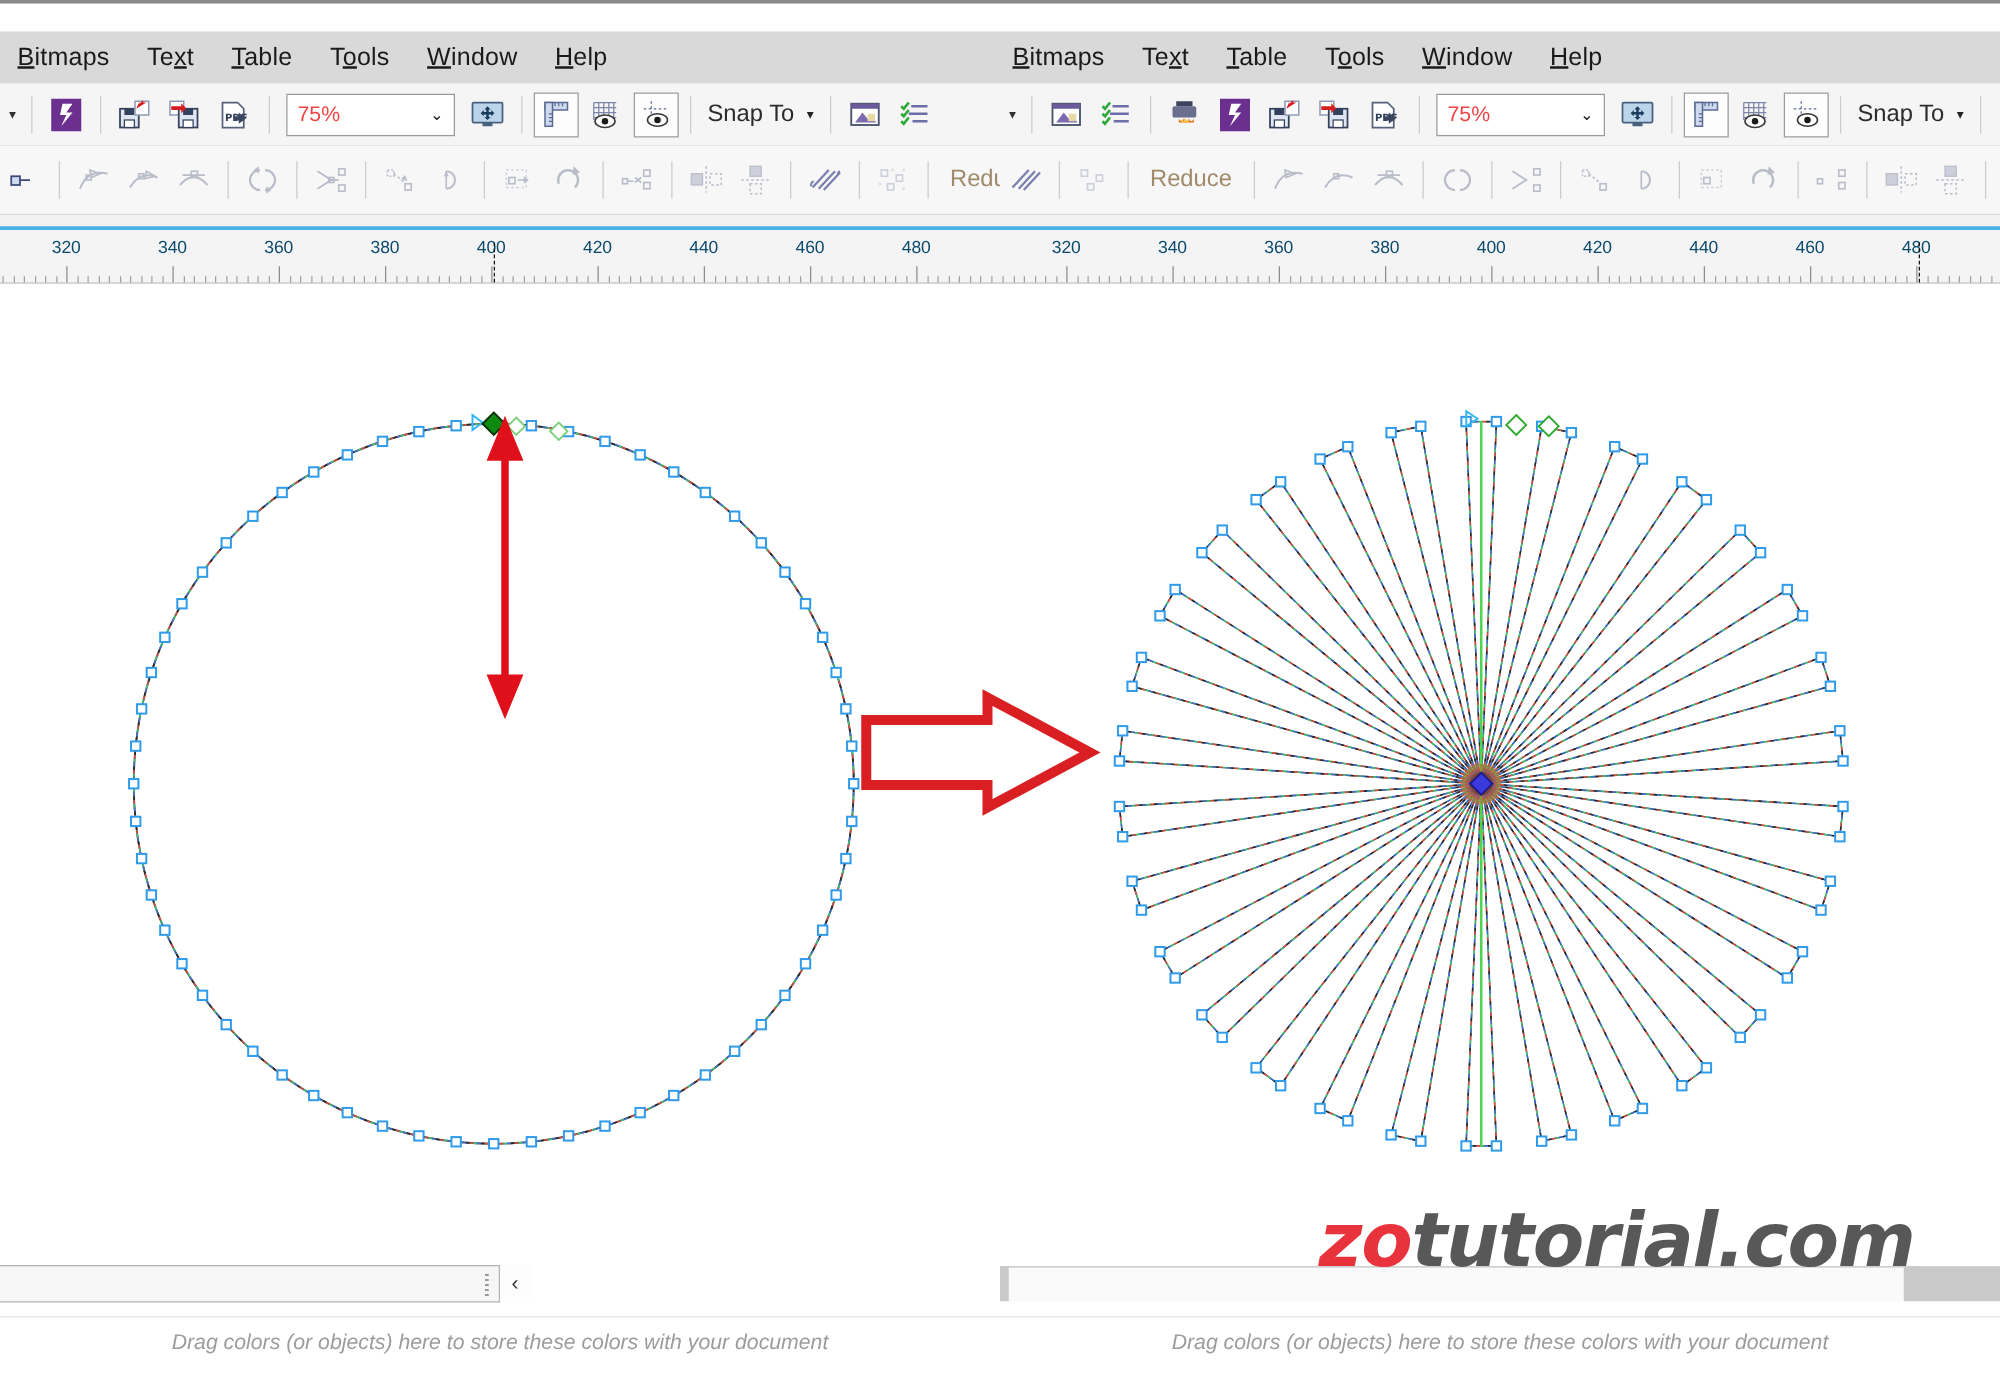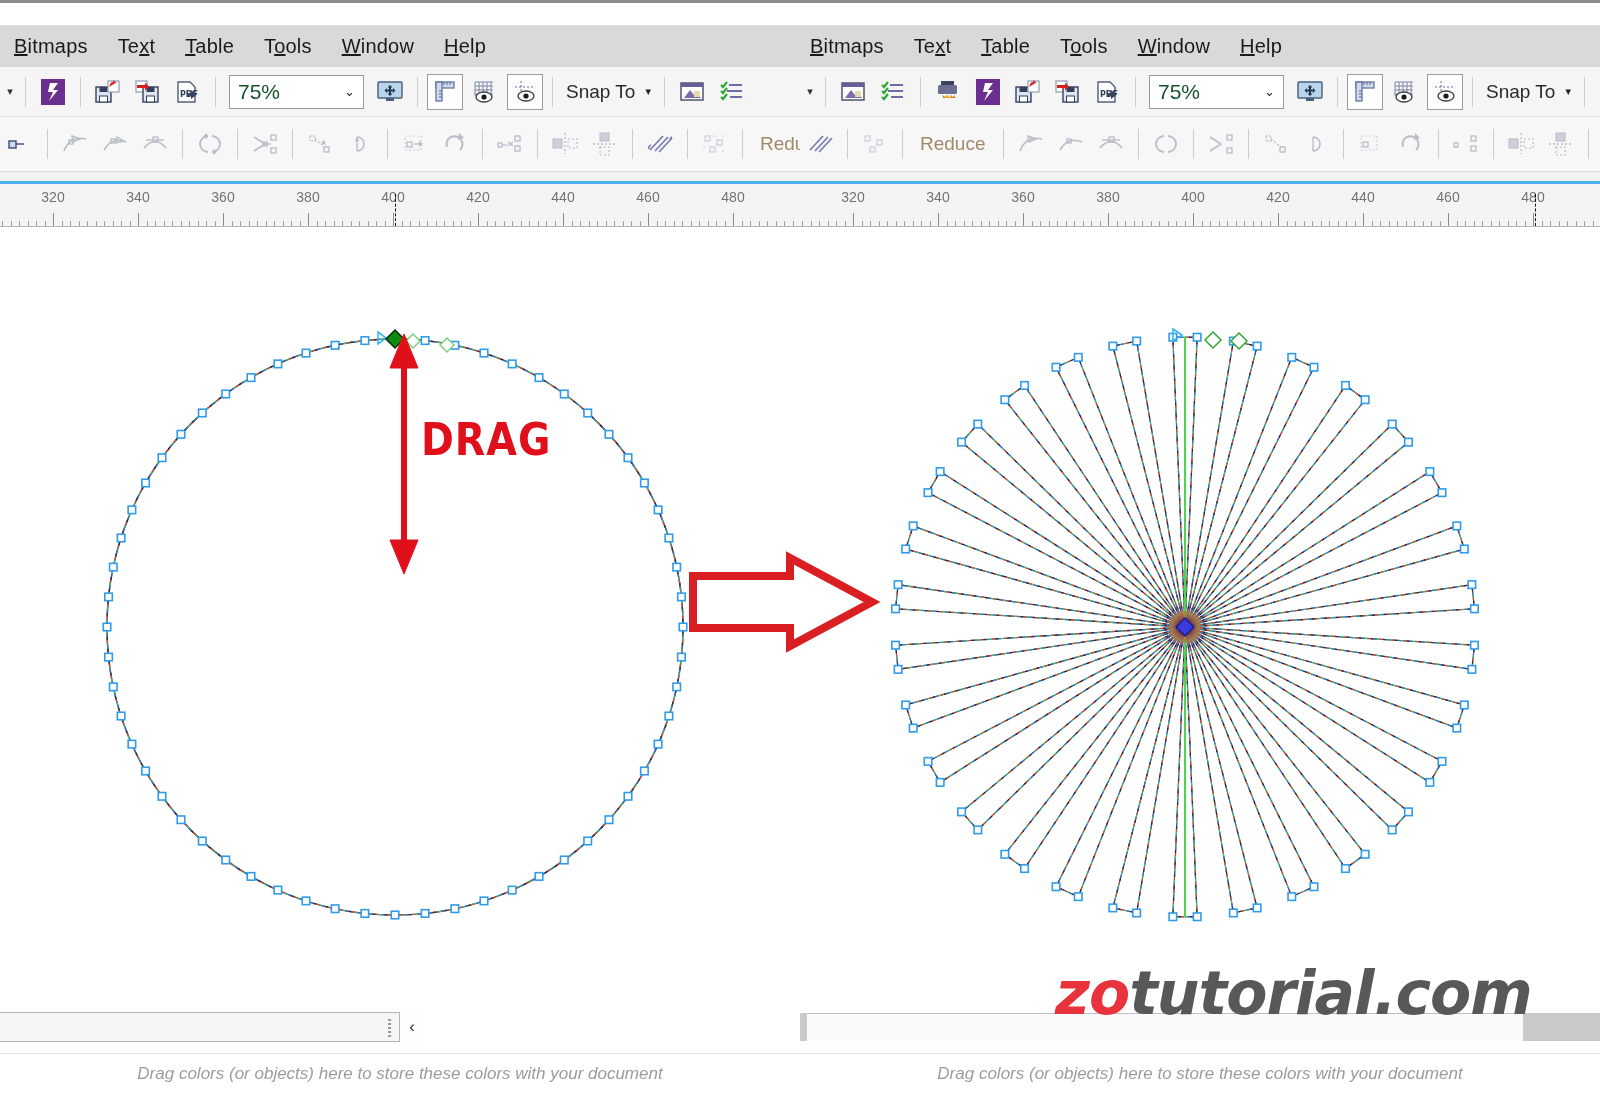--- a/index.html
+++ b/index.html
@@ -67,39 +67,39 @@
   .tb-label { font-size:19px; color:#3c3c3c; padding:0 10px; white-space:nowrap; flex:none;}
   .tb-label.dim { color:#a08a6a; }
 
   
   .zoom-combo {
     width:135px; height:34px; flex:none;
     background:#ffffff; border:1px solid #9a9a9a;
     display:flex; align-items:center; justify-content:space-between;
     padding:0 8px; margin:0 6px;
   }
-  .zoom-combo .val { font-size:21px; color:#14532d; }
+  .zoom-combo .val { font-size:17px; color:#ef4444; }
   .zoom-combo .cv { font-size:13px; color:#222; }
 
   .snap-to {
     display:flex; align-items:center; flex:none; margin:0 6px;
   }
   .snap-to .txt { font-size:19px; color:#2b2b2b; white-space:nowrap; }
   .snap-to .cv { font-size:11px; color:#222; margin-left:10px; }
 
   .framed { border:1px solid #9b9b9b; background:#fdfdfd; }
 
   
   .ruler-wrap {
     position:absolute; top:147px; left:0; width:800px; height:55px;
     background:#f2f2f2;
   }
   .ruler-topline { position:absolute; top:9px; left:0; width:800px; height:3px; background:#49b2e8; }
   .ruler-body { position:absolute; top:12px; left:0; width:800px; height:43px; background:#f4f4f4; border-bottom:1px solid #b9b9b9;}
-  .rl-num { position:absolute; top:5px; font-size:14px; color:#737373; transform:translateX(-50%); }
+  .rl-num { position:absolute; top:5px; font-size:14px; color:#0c4a6e; transform:translateX(-50%); }
   .rl-maj { position:absolute; bottom:0; width:1px; height:13px; background:#8c8c8c; }
   .rl-min { position:absolute; bottom:0; width:1px; height:5px; background:#9e9e9e; }
   .rl-cursor { position:absolute; bottom:0; width:1px; height:32px; border-left:1px dashed #111; }
 
   
   .canvas {
     position:absolute; top:202px; left:0; width:800px; height:782px;
     background:#ffffff; overflow:hidden;
   }
 
@@ -1224,18 +1224,17 @@
     <polygon points="404,334 418,368 390,368"></polygon>
     <polygon points="404,574 418,540 390,540"></polygon>
   </g>
 
   <g fill="none" stroke="#d91f21" stroke-width="8" stroke-linejoin="miter">
     <polygon points="693,576 790,576 790,558 872,602 790,646 790,628 693,628"></polygon>
   </g>
 </svg>
 
 <div class="dd-text" style="left:421px; top:412px;">
-  <div>DRAG</div>
 </div>
 
 <div class="watermark">
   <span class="zo">zo</span><span class="rest">tutorial.com</span>
 </div>
 
 </body></html>

